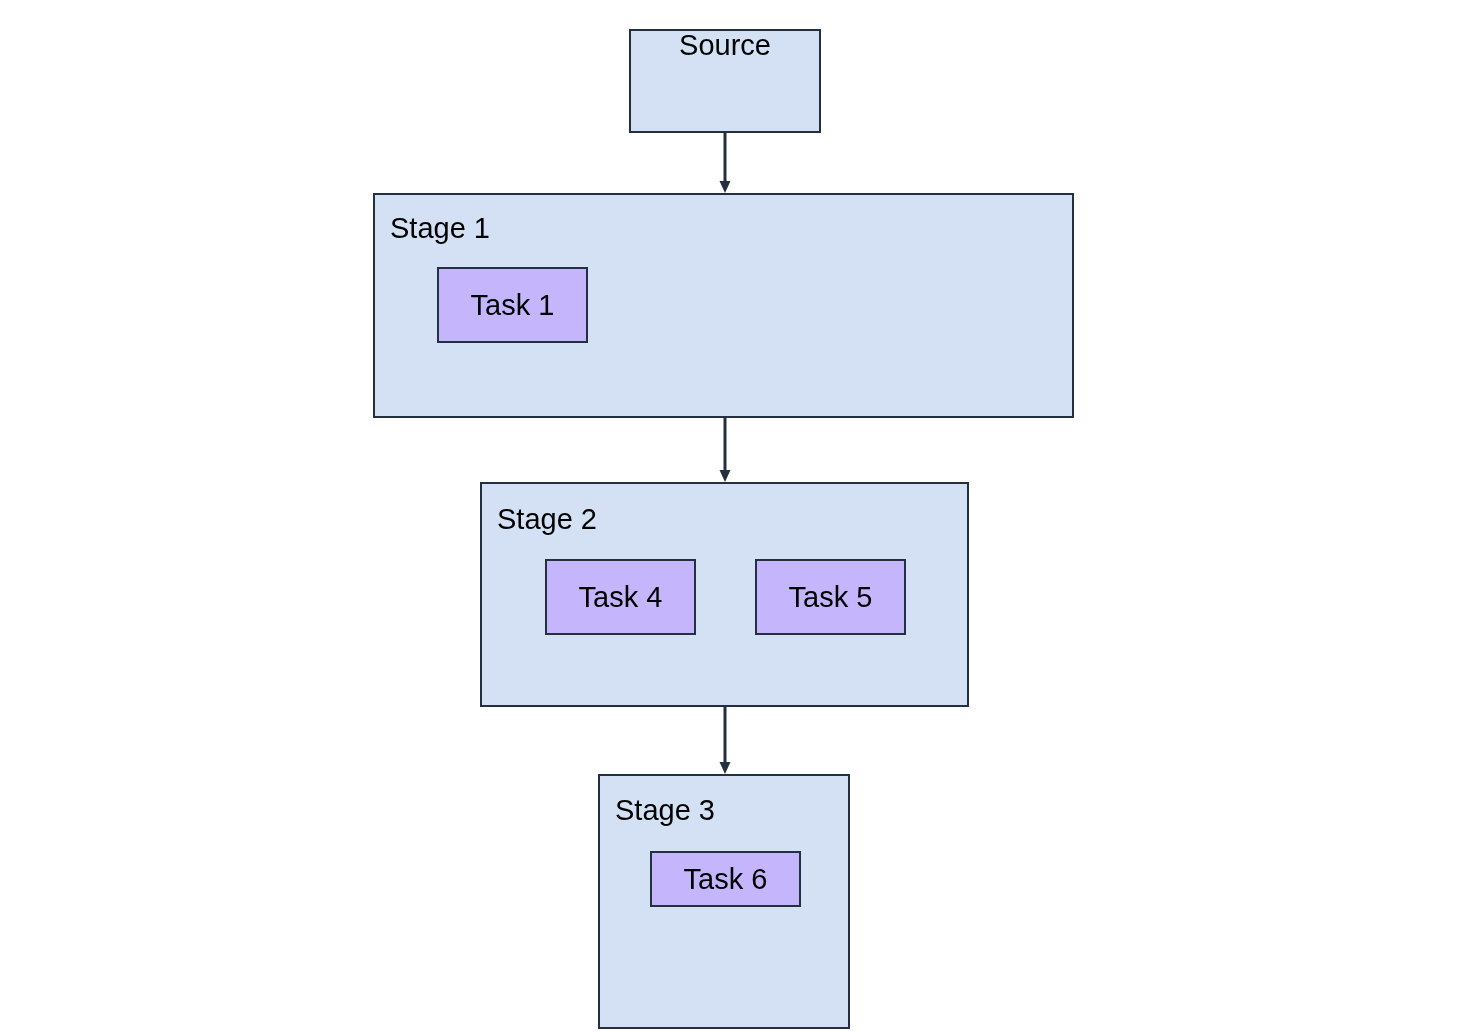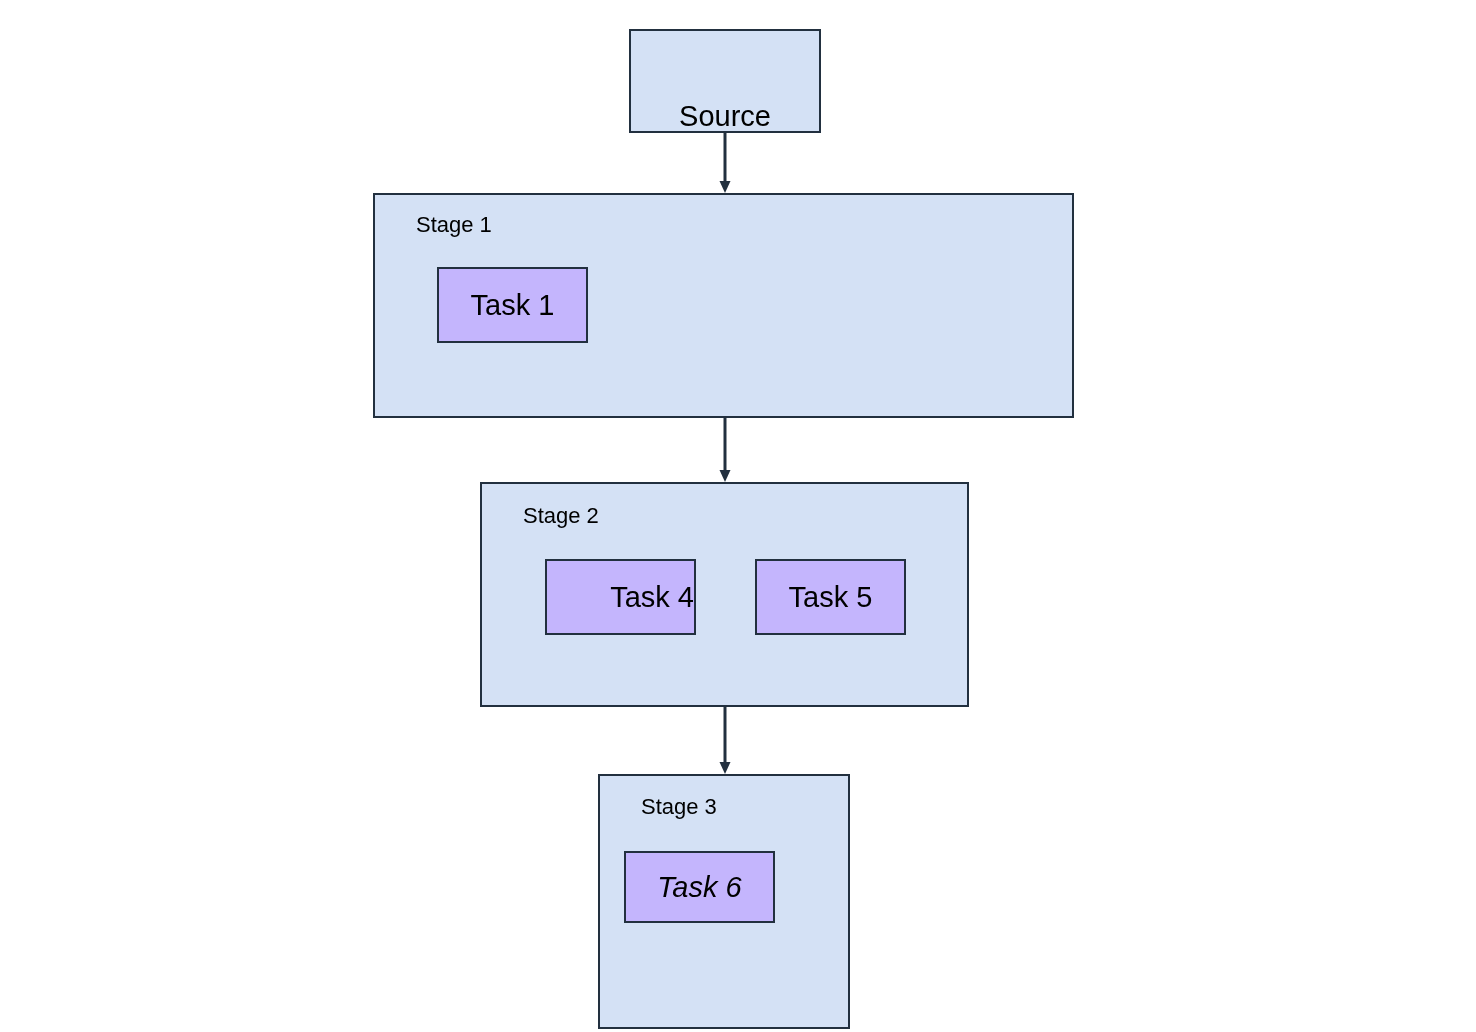--- a/index.html
+++ b/index.html
@@ -16,36 +16,35 @@
     font-family: "Liberation Sans", sans-serif;
   }
   .node {
     position: absolute;
     box-sizing: border-box;
     background: #d4e1f5;
     border: 2px solid #22303f;
   }
   .source-box {
     display: flex;
-    align-items: flex-end;
+    align-items: flex-start;
     justify-content: center;
   }
   .source-label {
     font-size: 29px;
     color: #000000;
     line-height: 1;
     white-space: nowrap;
   }
   .stage-label {
     position: absolute;
-    font-size: 22px;
+    font-size: 29px;
     color: #000000;
     line-height: 1;
     white-space: nowrap;
-    margin-left: 26px;
   }
   .task-box {
     position: absolute;
     box-sizing: border-box;
     background: #c4b5fd;
     border: 2px solid #22303f;
     display: flex;
     align-items: center;
     justify-content: center;
   }
@@ -83,26 +82,26 @@
     </svg>
 
   <div class="node" id="stage-0" style="left: 373px; top: 193px; width: 701px; height: 225px;"></div>
   <div class="stage-label" id="stage-0-label" style="left: 390px; top: 214px;">Stage 1</div>
   <div class="task-box" id="stage-0-task-0" style="left: 437px; top: 267px; width: 151px; height: 76px;">
     <span class="task-label">Task 1</span>
   </div>
 
   <div class="node" id="stage-1" style="left: 480px; top: 482px; width: 489px; height: 225px;"></div>
   <div class="stage-label" id="stage-1-label" style="left: 497px; top: 505px;">Stage 2</div>
-  <div class="task-box" id="stage-1-task-0" style="left: 545px; top: 559px; width: 151px; height: 76px; justify-content: flex-end;">
+  <div class="task-box" id="stage-1-task-0" style="left: 545px; top: 559px; width: 151px; height: 76px;">
     <span class="task-label">Task 4</span>
   </div>
   <div class="task-box" id="stage-1-task-1" style="left: 755px; top: 559px; width: 151px; height: 76px; align-items: center;">
     <span class="task-label">Task 5</span>
   </div>
 
   <div class="node" id="stage-2" style="left: 598px; top: 774px; width: 252px; height: 255px;"></div>
   <div class="stage-label" id="stage-2-label" style="left: 615px; top: 796px;">Stage 3</div>
-  <div class="task-box" id="stage-2-task-0" style="left: 624px; top: 851px; width: 151px; height: 72px; font-style: italic;">
+  <div class="task-box" id="stage-2-task-0" style="left: 650px; top: 851px; width: 151px; height: 56px;">
     <span class="task-label">Task 6</span>
   </div>
 
 </div>
 
 </body></html>

